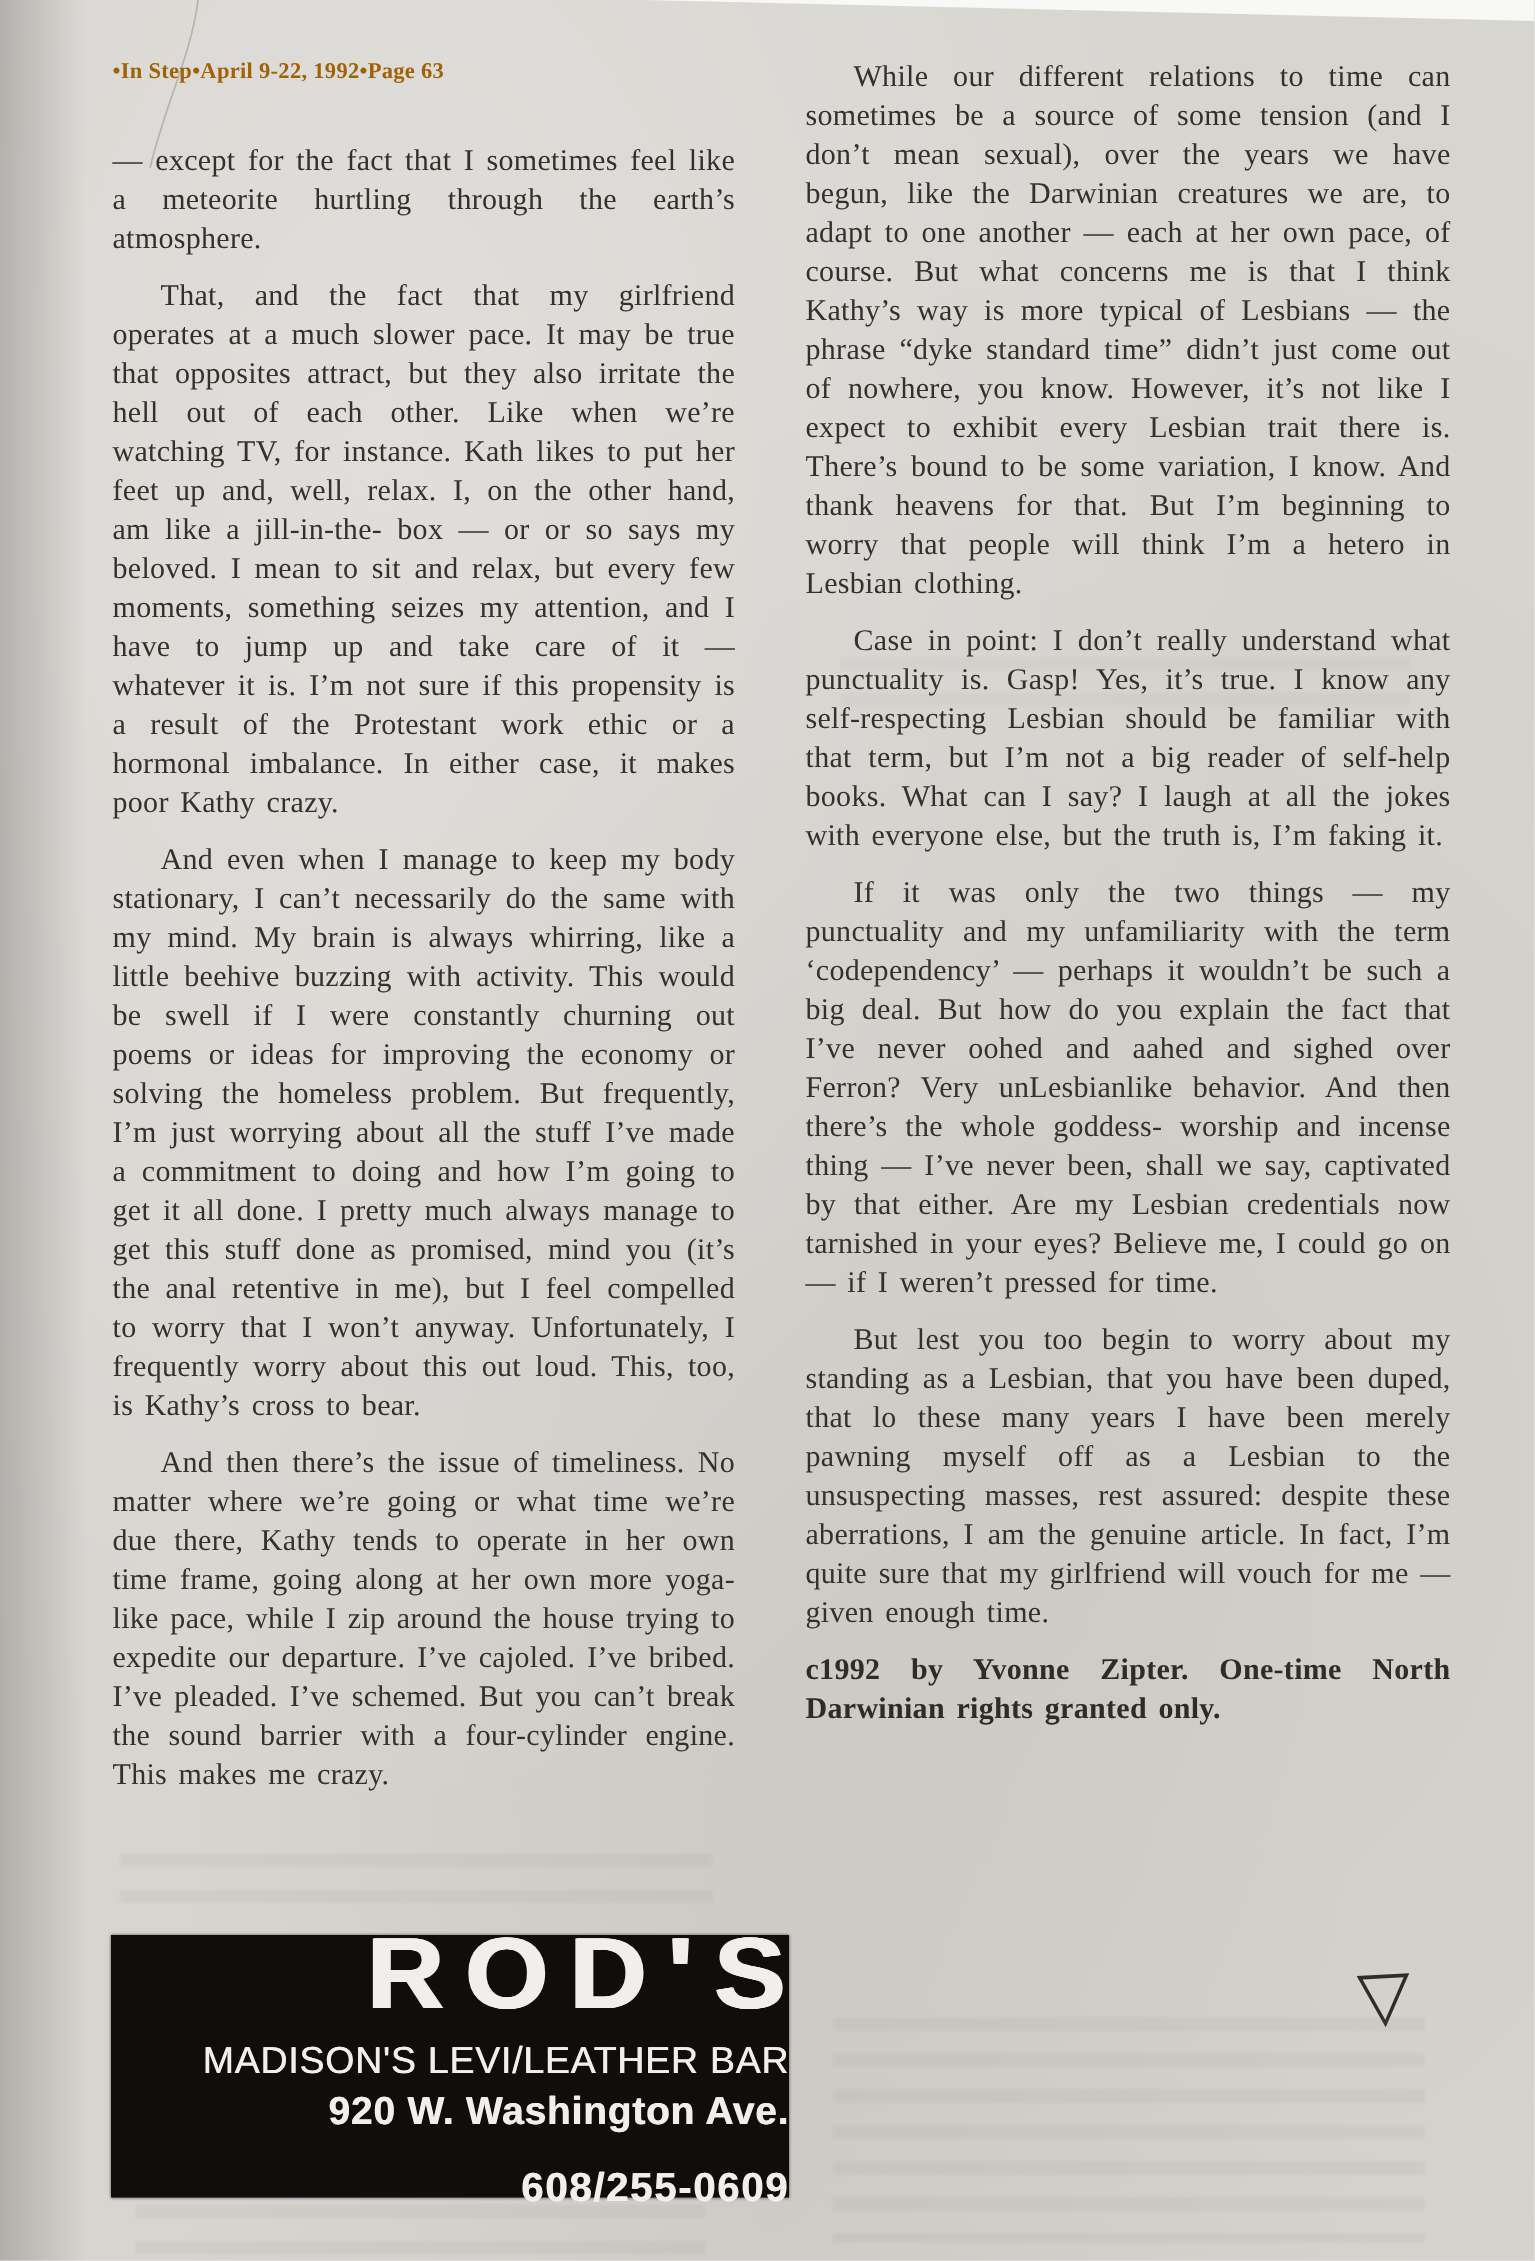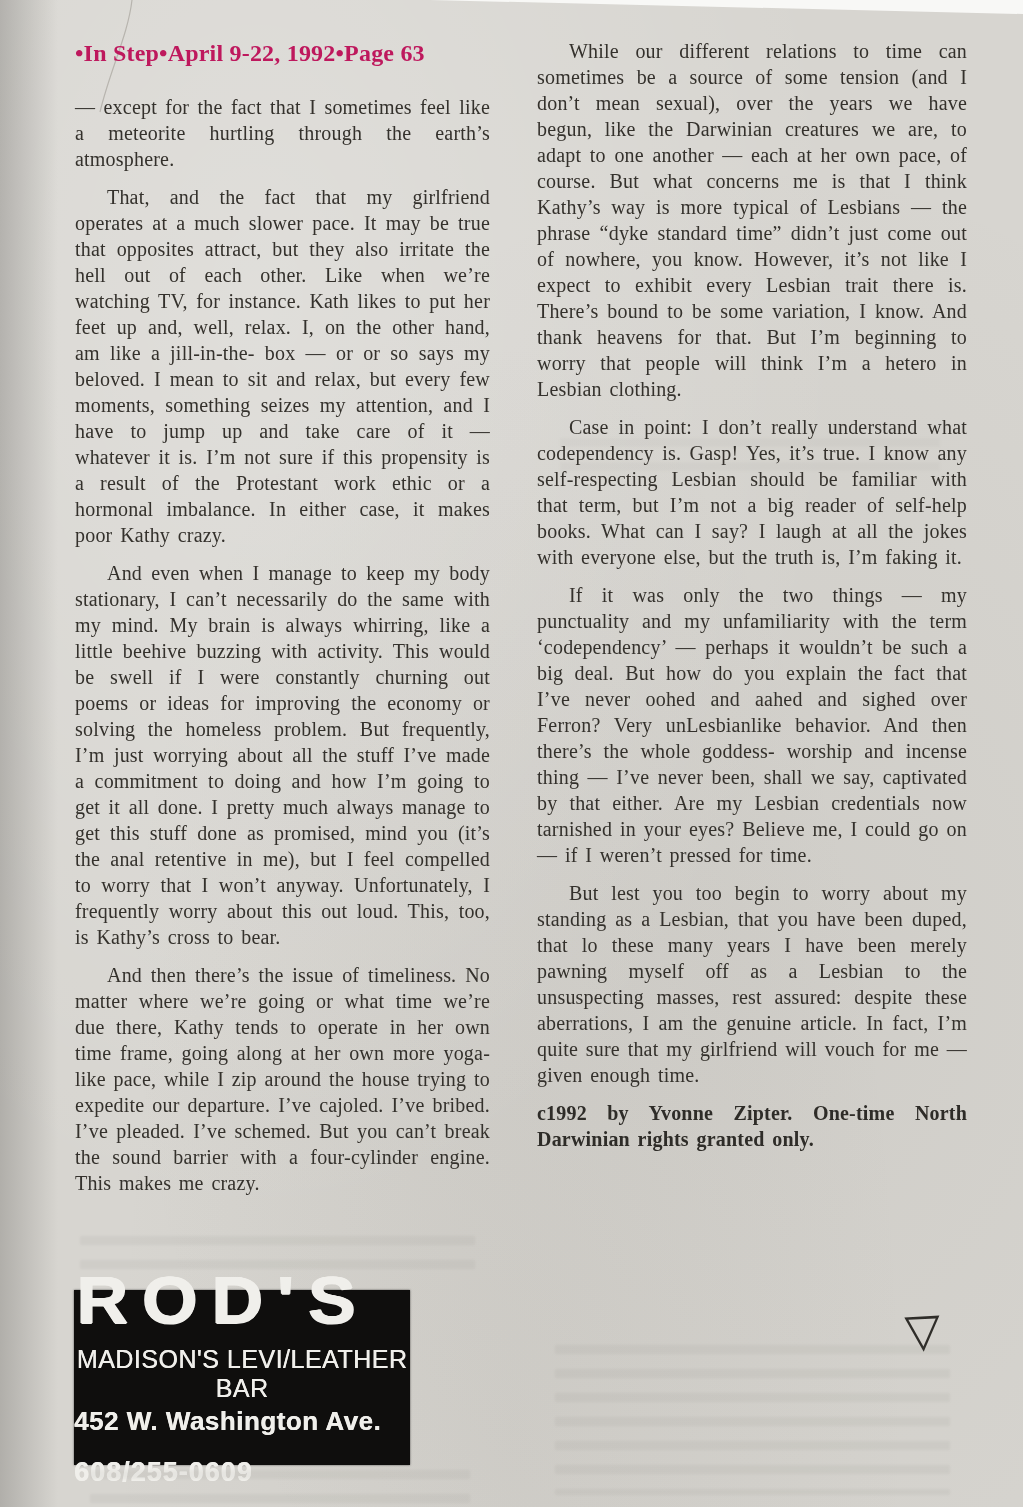--- a/index.html
+++ b/index.html
@@ -24,37 +24,37 @@
     position: absolute; top: 0; left: 0; width: 100%; height: 14px;
     background: #f8f8f6;
     clip-path: polygon(42% 0, 100% 0, 100% 100%);
   }
   .hair-artifact {
     position: absolute; left: 70px; top: 0; width: 70px; height: 120px;
     pointer-events: none; opacity: 0.55;
   }
   .page-header {
     position: absolute; left: 75px; top: 40px; width: 440px;
-    font-weight: bold; font-size: 24px; letter-spacing: 0.2px;
-    color: #be185d;
+    font-weight: bold; font-size: 15px; letter-spacing: 0.2px;
+    color: #a16207;
   }
   .col { position: absolute; color: #34312c; font-size: 20px; line-height: 26px;
          text-align: justify; letter-spacing: 0.2px; word-spacing: 2.5px; }
   .col-left  { left: 75px;  top: 94px; width: 415px; }
   .col-right { left: 537px; top: 38px; width: 430px; }
   .col p { margin: 0 0 12px 0; text-indent: 32px; }
   .col p.flush { text-indent: 0; }
   .credit {
     margin-top: 26px; font-weight: bold; text-indent: 0 !important;
     color: #2e2c28;
   }
   .ad-box {
-    position: absolute; left: 74px; top: 1290px; width: 336px; height: 175px;
+    position: absolute; left: 74px; top: 1290px; width: 452px; height: 175px;
     background: #0f0e0d; color: #f0efeb;
-    display: flex; flex-direction: column; align-items: flex-start; justify-content: center;
+    display: flex; flex-direction: column; align-items: flex-end; justify-content: center;
     text-align: center; font-family: "Liberation Sans", sans-serif;
     box-shadow: 0 0 2px rgba(0,0,0,0.6);
   }
   .ad-name {
     font-size: 66px; font-weight: bold; line-height: 1;
     letter-spacing: 13px; text-indent: 13px;
     transform: scale(1.08, 1.02);
     text-shadow: 0.8px 0 currentColor, -0.8px 0 currentColor, 0 0.5px currentColor;
   }
   .ad-tagline {
@@ -103,30 +103,30 @@
 
 <div class="col col-left">
   <p class="flush">— except for the fact that I sometimes feel like a meteorite hurtling through the earth’s atmosphere.</p>
   <p>That, and the fact that my girlfriend operates at a much slower pace. It may be true that opposites attract, but they also irritate the hell out of each other. Like when we’re watching TV, for instance. Kath likes to put her feet up and, well, relax. I, on the other hand, am like a jill-in-the- box — or or so says my beloved. I mean to sit and relax, but every few moments, something seizes my attention, and I have to jump up and take care of it — whatever it is. I’m not sure if this propensity is a result of the Protestant work ethic or a hormonal imbalance. In either case, it makes poor Kathy crazy.</p>
   <p>And even when I manage to keep my body stationary, I can’t necessarily do the same with my mind. My brain is always whirring, like a little beehive buzzing with activity. This would be swell if I were constantly churning out poems or ideas for improving the economy or solving the homeless problem. But frequently, I’m just worrying about all the stuff I’ve made a commitment to doing and how I’m going to get it all done. I pretty much always manage to get this stuff done as promised, mind you (it’s the anal retentive in me), but I feel compelled to worry that I won’t anyway. Unfortunately, I frequently worry about this out loud. This, too, is Kathy’s cross to bear.</p>
   <p>And then there’s the issue of timeliness. No matter where we’re going or what time we’re due there, Kathy tends to operate in her own time frame, going along at her own more yoga-like pace, while I zip around the house trying to expedite our departure. I’ve cajoled. I’ve bribed. I’ve pleaded. I’ve schemed. But you can’t break the sound barrier with a four-cylinder engine. This makes me crazy.</p>
 </div>
 
 <div class="col col-right">
   <p>While our different relations to time can sometimes be a source of some tension (and I don’t mean sexual), over the years we have begun, like the Darwinian creatures we are, to adapt to one another — each at her own pace, of course. But what concerns me is that I think Kathy’s way is more typical of Lesbians — the phrase “dyke standard time” didn’t just come out of nowhere, you know. However, it’s not like I expect to exhibit every Lesbian trait there is. There’s bound to be some variation, I know. And thank heavens for that. But I’m beginning to worry that people will think I’m a hetero in Lesbian clothing.</p>
-  <p>Case in point: I don’t really understand what codependency is. Gasp! Yes, it’s true. I know any self-respecting Lesbian should be familiar with that term, but I’m not a big reader of self-help books. What can I say? I laugh at all the jokes with everyone else, but the truth is, I’m faking it.</p>
+  <p>Case in point: I don’t really understand what punctuality is. Gasp! Yes, it’s true. I know any self-respecting Lesbian should be familiar with that term, but I’m not a big reader of self-help books. What can I say? I laugh at all the jokes with everyone else, but the truth is, I’m faking it.</p>
   <p>If it was only the two things — my punctuality and my unfamiliarity with the term ‘codependency’ — perhaps it wouldn’t be such a big deal. But how do you explain the fact that I’ve never oohed and aahed and sighed over Ferron? Very unLesbianlike behavior. And then there’s the whole goddess- worship and incense thing — I’ve never been, shall we say, captivated by that either. Are my Lesbian credentials now tarnished in your eyes? Believe me, I could go on — if I weren’t pressed for time.</p>
   <p>But lest you too begin to worry about my standing as a Lesbian, that you have been duped, that lo these many years I have been merely pawning myself off as a Lesbian to the unsuspecting masses, rest assured: despite these aberrations, I am the genuine article. In fact, I’m quite sure that my girlfriend will vouch for me — given enough time.</p>
   <p class="credit">c1992 by Yvonne Zipter. One-time North Darwinian rights granted only.</p>
 </div>
 
 <div class="ad-box">
   <div class="ad-name">ROD'S</div>
   <div class="ad-tagline">MADISON'S LEVI/LEATHER BAR</div>
-  <div class="ad-address">452 W. Washington Ave.</div>
+  <div class="ad-address">920 W. Washington Ave.</div>
   <div class="ad-phone">608/255-0609</div>
 </div>
 
 <div class="end-mark">▽</div>
 
 <div class="ghost ghost-1"></div>
 <div class="ghost ghost-2"></div>
 <div class="ghost ghost-3"></div>
 <div class="ghost ghost-4"></div>
 

